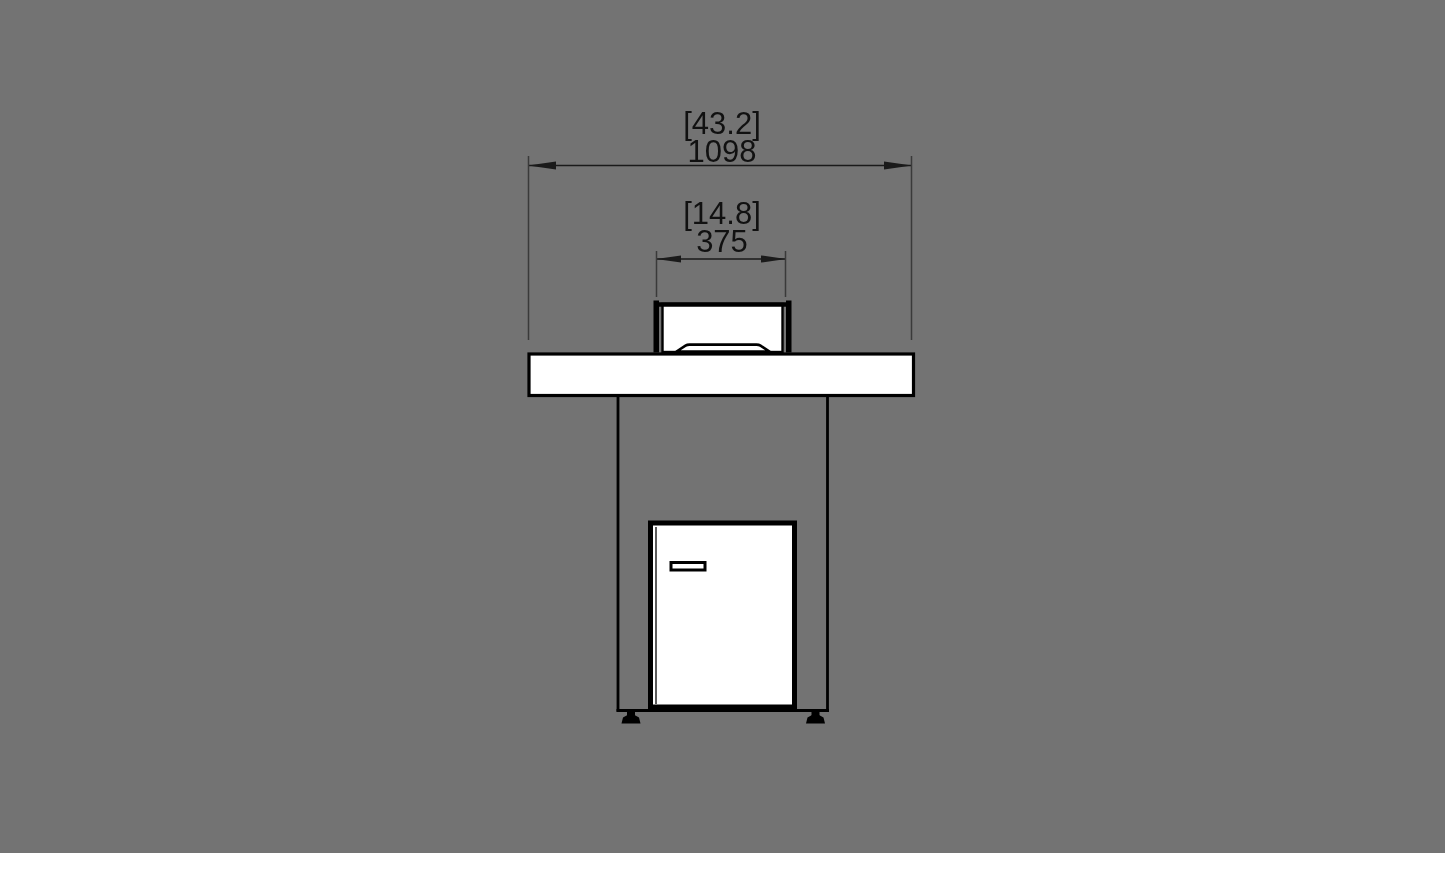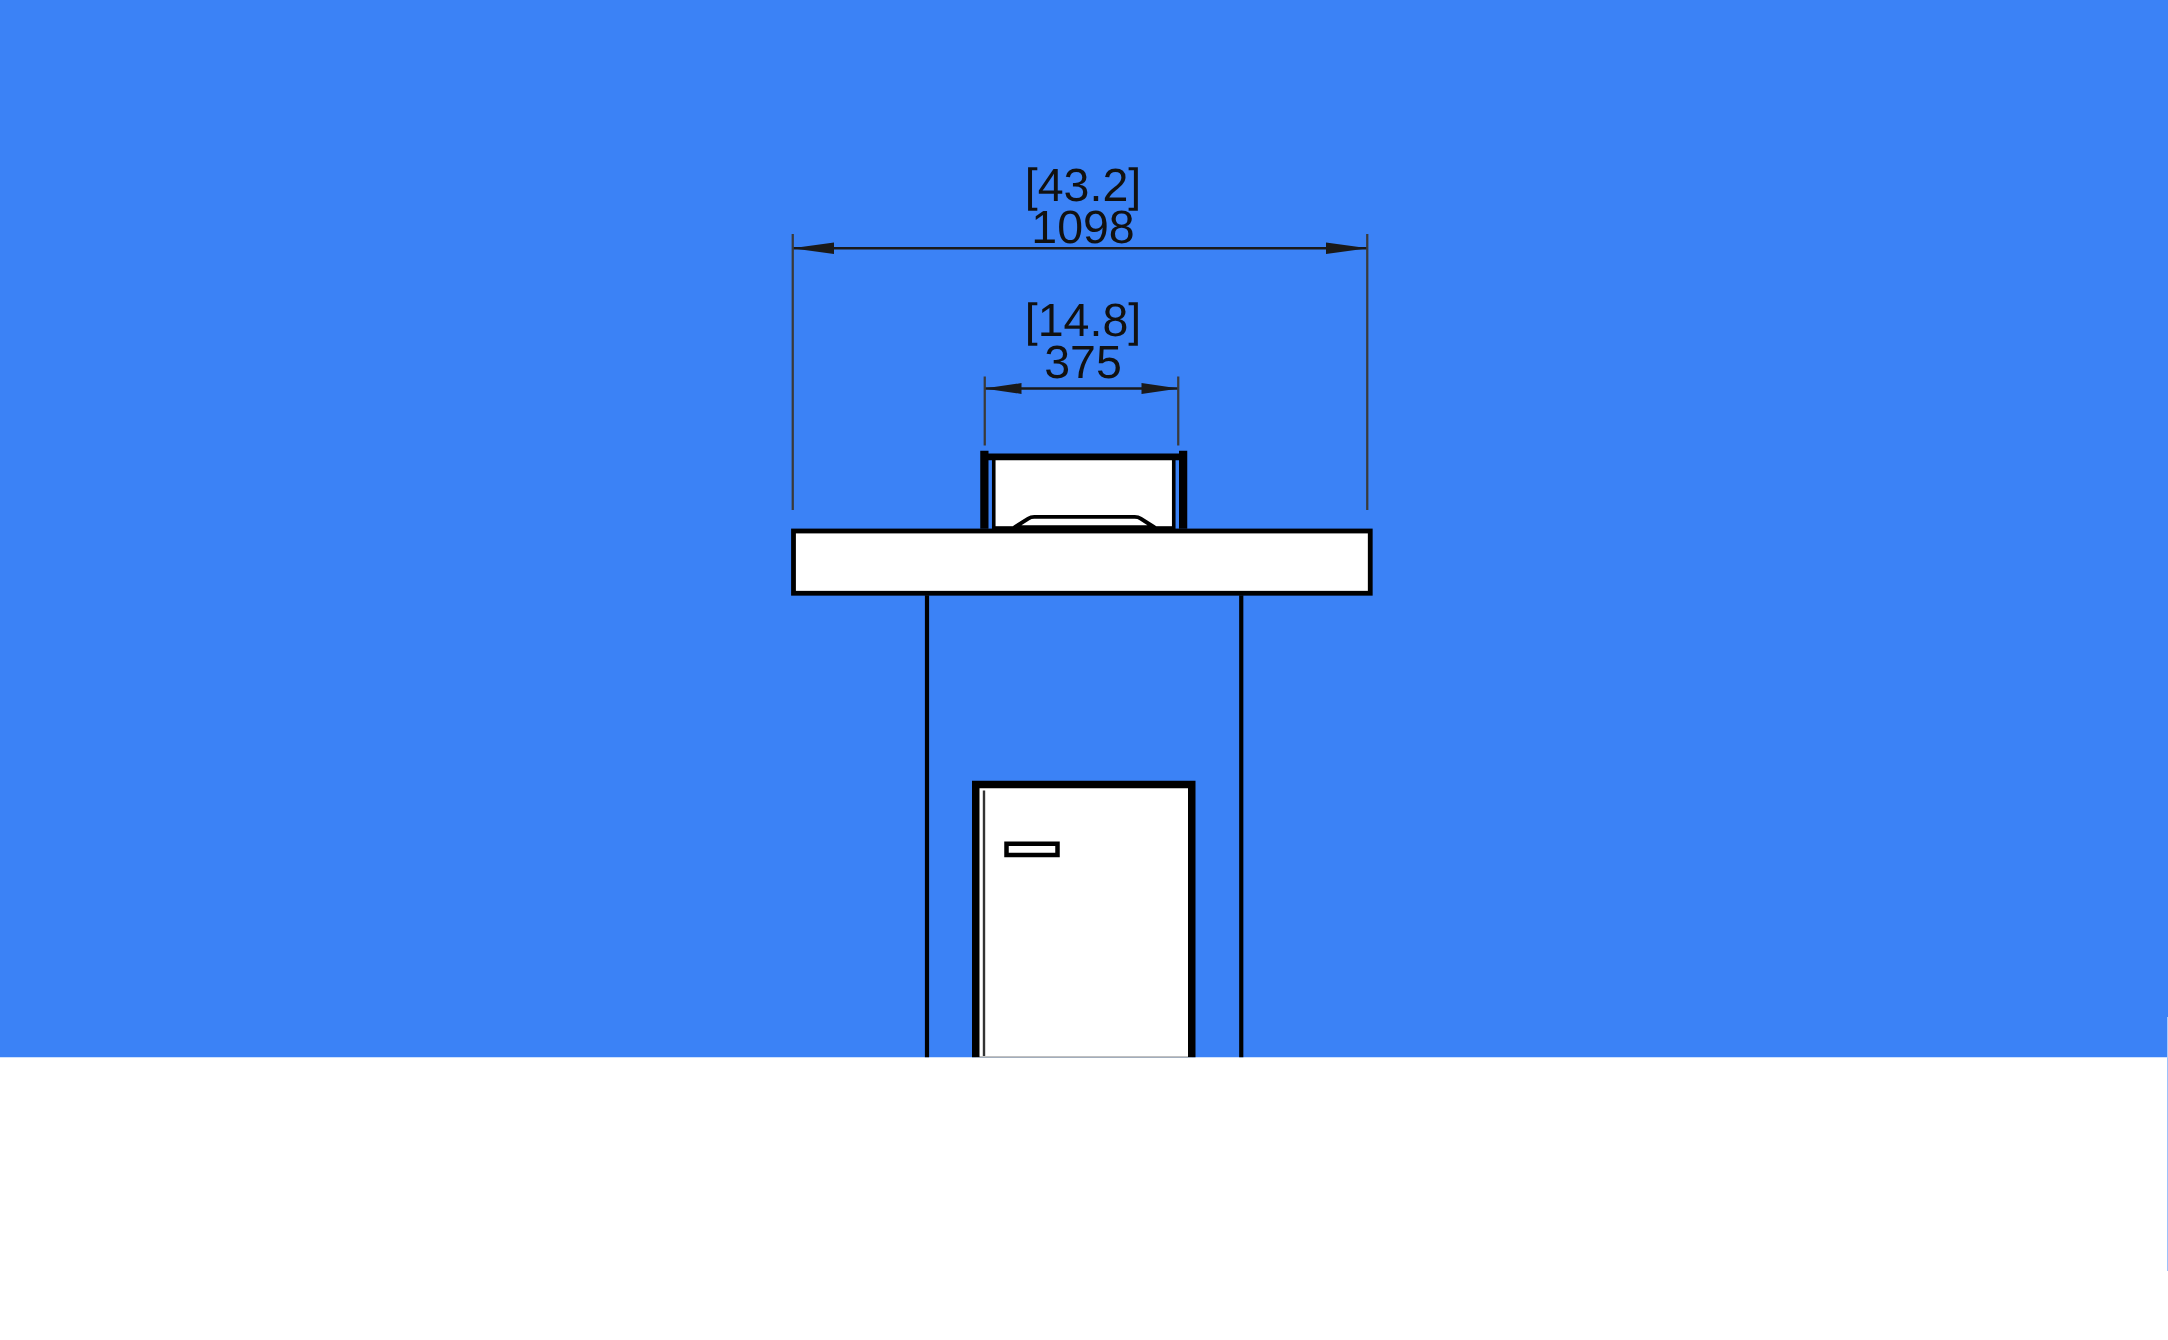--- a/index.html
+++ b/index.html
@@ -3,22 +3,22 @@
 <meta charset="utf-8">
 <style>
   html, body {
     margin: 0;
     padding: 0;
     background: #ffffff;
   }
   .canvas {
     position: relative;
     width: 1445px;
-    height: 705px;
-    background: #3b82f6;
+    height: 853px;
+    background: #737373;
     overflow: hidden;
     font-family: "Liberation Sans", sans-serif;
   }
   svg.drawing {
     position: absolute;
     left: 0;
     top: 0;
   }
   text.dim-text {
     font-family: "Liberation Sans", sans-serif;

